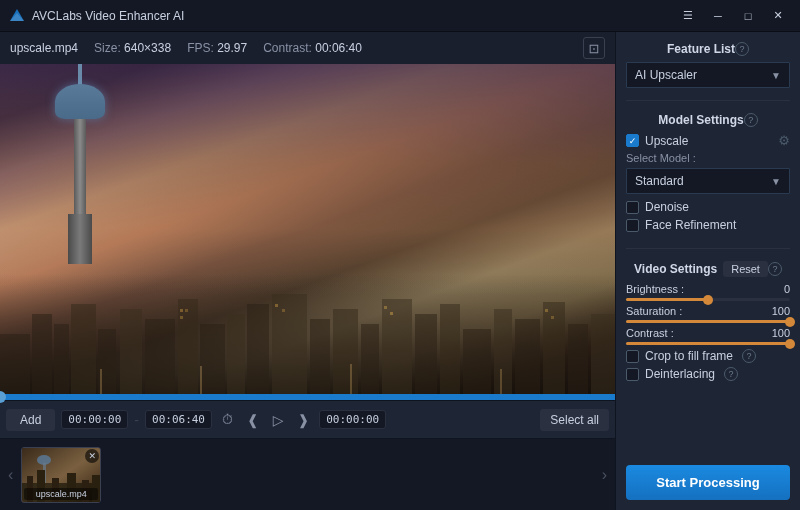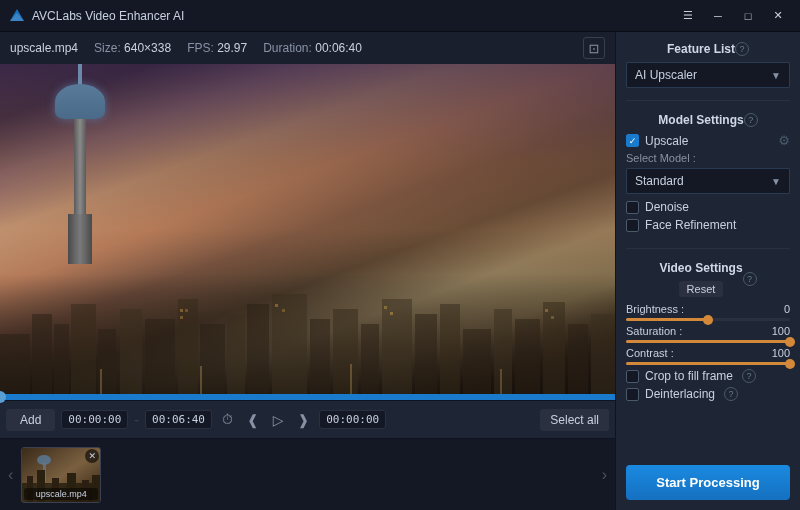--- a/index.html
+++ b/index.html
@@ -498,21 +498,20 @@
       padding: 2px 8px;
       border-radius: 3px;
       cursor: pointer;
       font-size: 11px;
     }
 
     .video-settings-header {
       display: flex;
       align-items: center;
       gap: 6px;
-      flex-direction: column;
     }
 
     
     #start-btn {
       background: linear-gradient(180deg, #1a8ae0, #1570c0);
       border: none;
       color: white;
       padding: 10px;
       border-radius: 4px;
       cursor: pointer;
@@ -560,21 +559,21 @@
       <span class="file-info-item">upscale.mp4</span>
       <span class="file-info-item">
         <span class="file-info-label">Size:</span>
         <span>640×338</span>
       </span>
       <span class="file-info-item">
         <span class="file-info-label">FPS:</span>
         <span>29.97</span>
       </span>
       <span class="file-info-item">
-        <span class="file-info-label">Duration:</span>
+        <span class="file-info-label">Contrast:</span>
         <span>00:06:40</span>
       </span>
       <button id="screenshot-btn">⊡</button>
     </div>
 
     <div id="video-preview">
       <div id="video-bg">
         <div id="sky-gradient"></div>
 
         <div id="tower">

